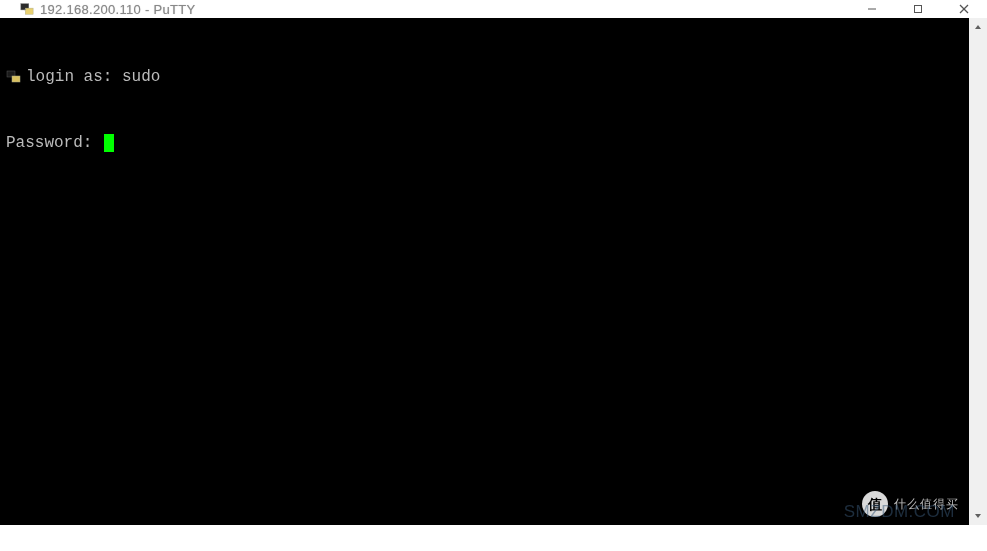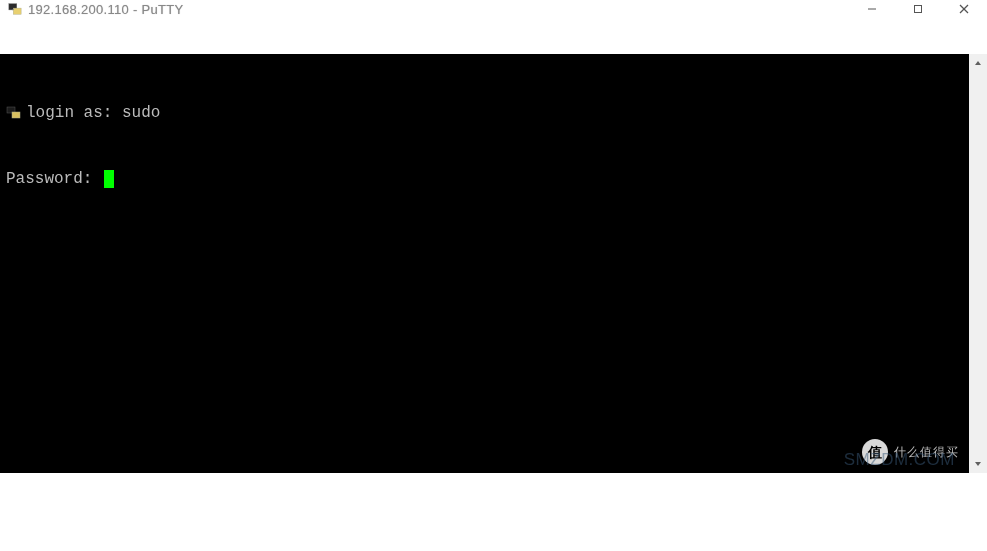--- a/index.html
+++ b/index.html
@@ -9,21 +9,21 @@
       background: #ffffff;
       font-family: "Consolas", "Courier New", monospace;
       overflow: hidden;
       position: relative;
     }
     .titlebar {
       height: 18px;
       background: #ffffff;
       display: flex;
       align-items: center;
-      padding-left: 8px;
+      padding-left: 20px;
       border-bottom: 0;
     }
     .titlebar-icon {
       width: 14px;
       height: 14px;
       margin-right: 6px;
     }
     .titlebar-icon svg { display: block; }
     .titlebar-text {
       color: #888888;
@@ -39,22 +39,21 @@
     .titlebar-btn {
       width: 46px;
       height: 18px;
       display: flex;
       align-items: center;
       justify-content: center;
       color: #666;
     }
     .terminal-wrap {
       display: flex;
-      height: 419px;
-      margin-top: 36px;
+      height: 507px;
     }
     .terminal {
       flex: 1;
       background: #000000;
       color: #bbbbbb;
       font-size: 16px;
       line-height: 22px;
       padding: 4px 6px 4px 6px;
       white-space: pre;
       position: relative;

